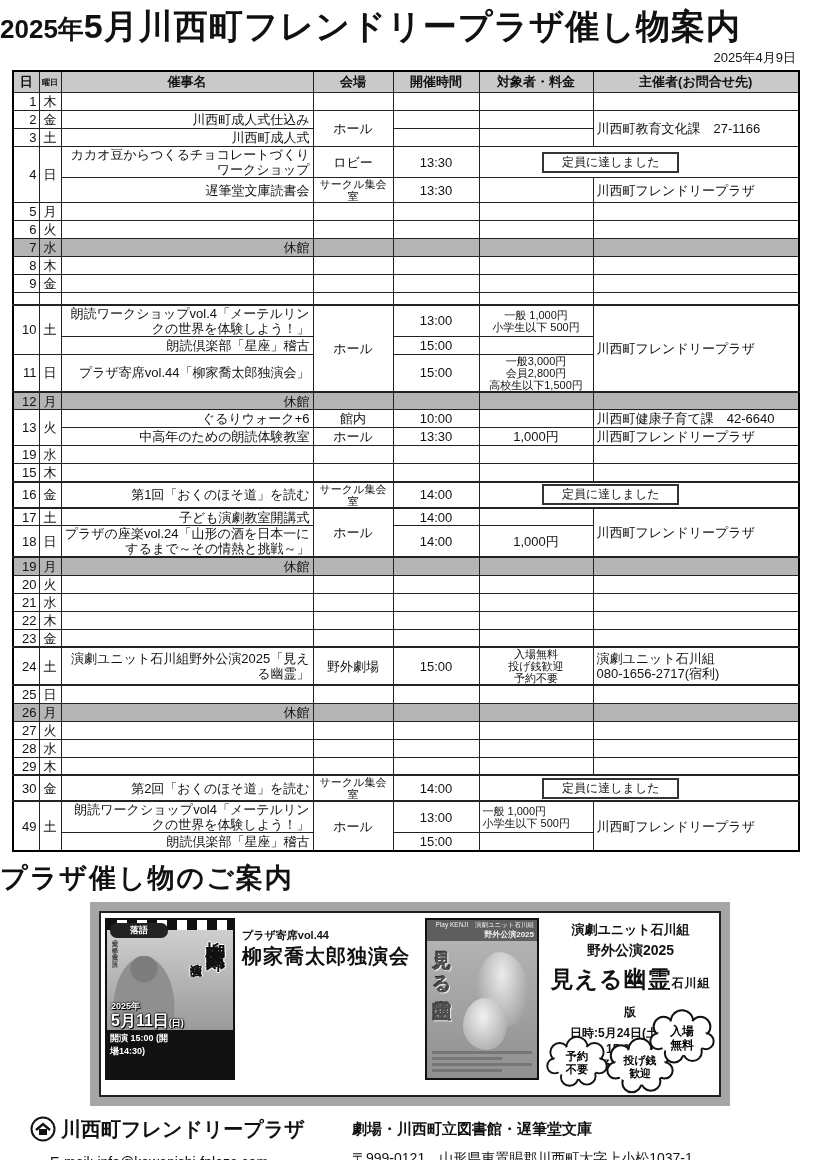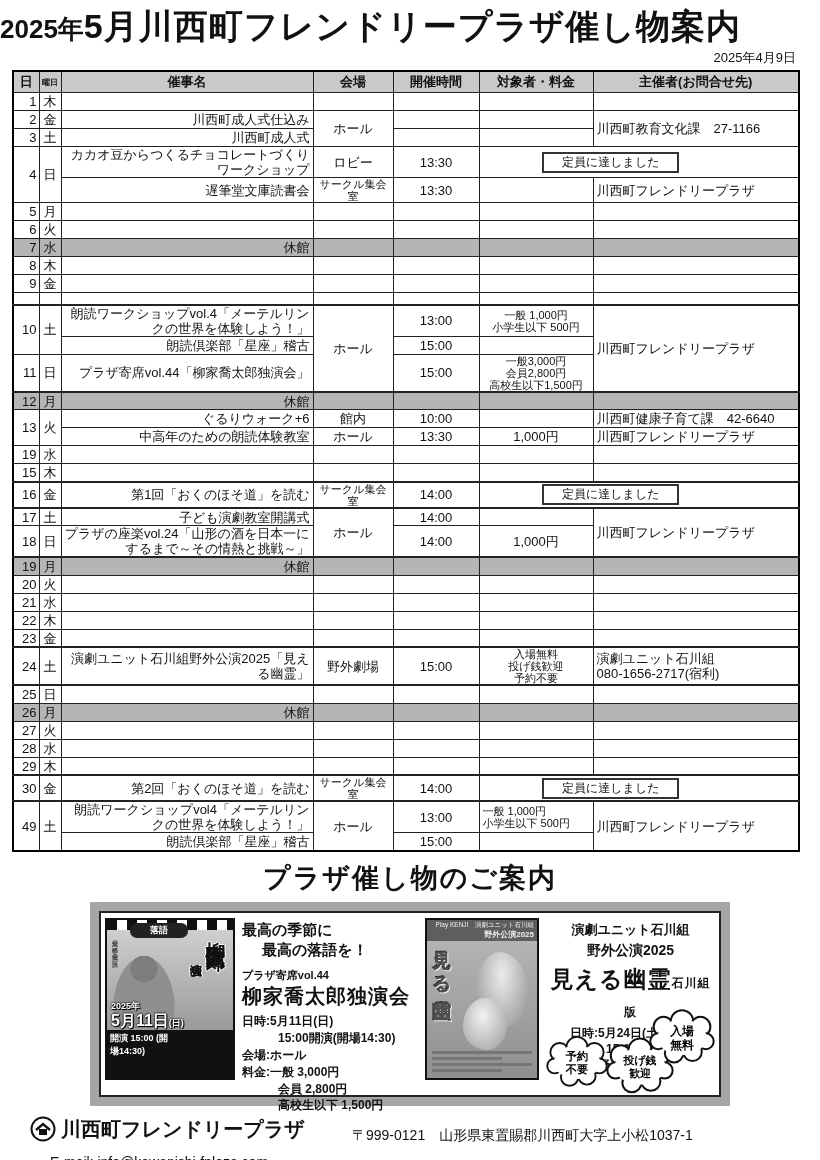--- a/index.html
+++ b/index.html
@@ -29,37 +29,37 @@
   td.c-venue,td.c-time{text-align:center;}
   td.c-fee{text-align:center;white-space:pre-line;}
   td.c-org{text-align:left;white-space:pre-line;}
   td.c-feeorg{text-align:center;}
   td.sm{font-size:11px;line-height:12px;}
   td.lt{text-align:left;}
   .capacity-box{display:inline-block;border:2px solid #333;background:#fff;
                 padding:1px 18px;font-size:12px;line-height:15px;margin-right:56px;}
 
   
-  .promo-heading{text-align:center;font-size:27px;font-weight:900;letter-spacing:2px;
+  .promo-heading{text-align:left;font-size:27px;font-weight:900;letter-spacing:2px;
                  margin:8px 0 6px;}
   .promo-frame{width:622px;margin:0 auto;background:#a6a6a6;padding:9px;}
   .promo-inner{background:#fff;border:2px solid #222;height:172px;display:flex;
                gap:7px;padding:5px 4px;position:relative;}
 
   
   .poster-rakugo{width:126px;height:158px;border:2px solid #111;background:#d9d9d9;
                  position:relative;overflow:hidden;flex:none;}
   .checker{height:10px;background:repeating-linear-gradient(90deg,#111 0 10px,#fff 10px 20px);}
   .pr-photo{position:absolute;top:10px;left:0;right:0;bottom:44px;
             background:linear-gradient(180deg,#cfcfcf,#989898);}
   .pr-person{position:absolute;left:6px;top:26px;width:62px;height:72px;
              background:radial-gradient(circle at 50% 18%,#7d7d7d 0 13px,transparent 14px),
                         radial-gradient(ellipse at 50% 72%,#8f8f8f 0 30px,transparent 31px);}
   .pr-badge{position:absolute;top:3px;left:3px;background:#222;color:#fff;font-size:9px;
-            padding:1px 20px;border-radius:7px;font-weight:700;margin-left:20px;}
+            padding:1px 20px;border-radius:7px;font-weight:700;}
   .pr-note{position:absolute;top:16px;left:3px;writing-mode:vertical-rl;font-size:6px;color:#333;}
   .pr-vtitle{position:absolute;top:6px;right:3px;writing-mode:vertical-rl;font-size:20px;
              font-weight:900;letter-spacing:2px;color:#111;
              text-shadow:1px 0 #fff,-1px 0 #fff,0 1px #fff,0 -1px #fff;}
   .pr-vsub{position:absolute;top:34px;right:29px;writing-mode:vertical-rl;font-size:12px;
            font-weight:900;color:#111;text-shadow:1px 0 #fff,-1px 0 #fff;}
   .pr-date{position:absolute;left:4px;bottom:48px;color:#fff;font-size:9px;line-height:1.1;
            text-shadow:0 0 2px #000,0 0 2px #000,1px 1px 0 #000;font-weight:700;}
   .pr-date .pr-day{font-size:16px;}
   .pr-black{position:absolute;bottom:0;left:0;right:0;height:44px;background:#111;
@@ -477,32 +477,22 @@
         <span>2025年</span><br>
         <span class="pr-day">5月11日</span><span>(日)</span>
       </div>
       <div class="pr-black">
         <div class="b1">開演 15:00 (開場14:30)</div>
 
       </div>
     </div>
 
     <div class="rakugo-info">
-      <div class="ri-slogan">
-        <div>最高の季節に</div>
-        <div class="sl2">最高の落語を！</div>
-      </div>
       <div class="ri-series">プラザ寄席vol.44</div>
       <div class="ri-title">柳家喬太郎独演会</div>
-      <div class="ri-details">日時:5月11日(日)
-　　　15:00開演(開場14:30)
-会場:ホール
-料金:一般 3,000円
-　　　会員 2,800円
-　　　高校生以下 1,500円</div>
     </div>
 
     <div class="poster-ghost">
       <div class="pg-head">
         <div>Play KENJI　演劇ユニット石川組</div>
         <div class="ph2">野外公演2025</div>
       </div>
       <div class="pg-vtitle">見える幽霊</div>
       <div class="pg-blob1"></div>
       <div class="pg-blob2"></div>
@@ -577,18 +567,19 @@
         <rect x="9" y="13" width="8" height="6" fill="#111"></rect>
       </svg>
       <span class="f-name">川西町フレンドリープラザ</span>
     </div>
     <div class="f-contact">
       <div>E-mail: info@kawanishi-fplaza.com</div>
 
     </div>
   </div>
   <div class="f-right">
+    <div class="f-sub">劇場・川西町立図書館・遅筆堂文庫</div>
     <div class="f-addr">
       <div>〒999-0121　山形県東置賜郡川西町大字上小松1037-1</div>
 
     </div>
   </div>
 </div>
 
 </body></html>

